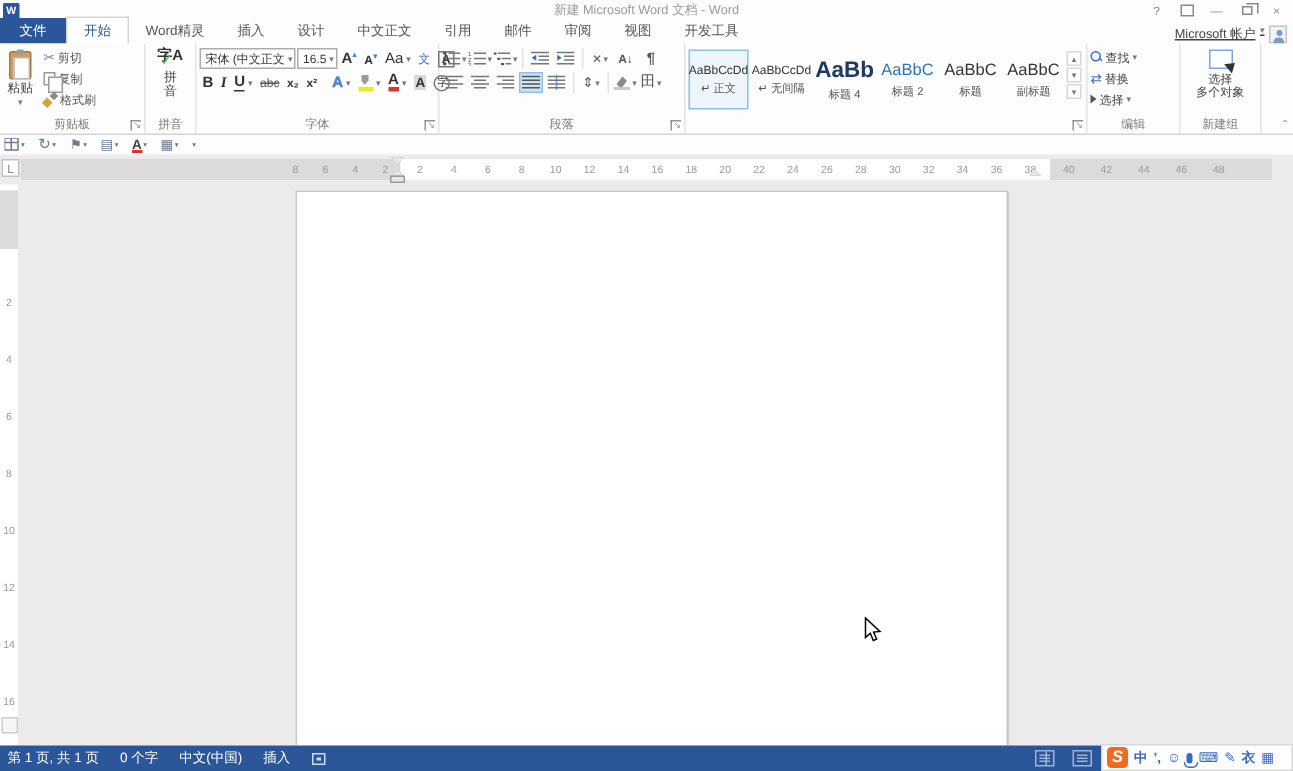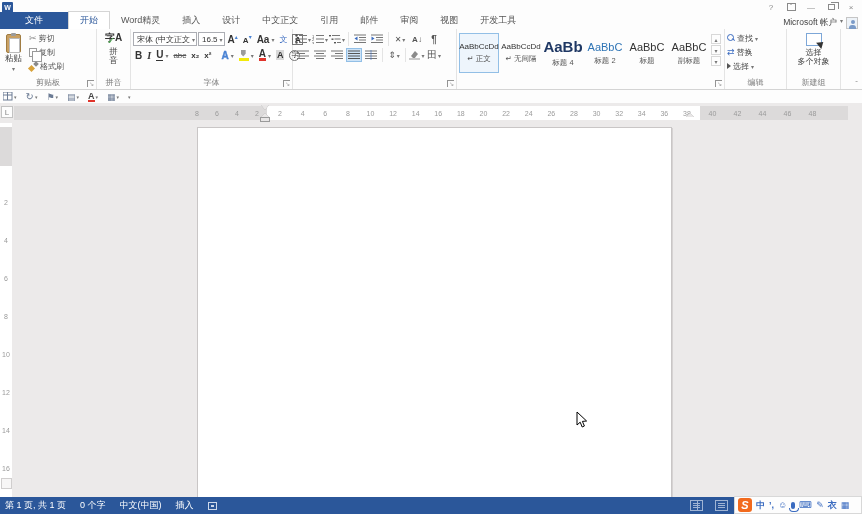--- a/index.html
+++ b/index.html
@@ -13,24 +13,24 @@
   .wtitle { position:absolute; left:0; right:0; text-align:center; font-size:8.5px; color:#9a9a9a; pointer-events:none; }
   .winctrls { position:absolute; right:2px; top:0; height:14px; display:flex; align-items:center; gap:2px; }
   .winbtn { width:18px; height:13px; display:flex; align-items:center; justify-content:center; font-size:8px; color:#8a8a8a; }
   .ico-restore { width:7px; height:6px; border:1px solid #8a8a8a; position:relative; }
   .ico-restore::before { content:""; position:absolute; left:2px; top:-3px; width:7px; height:6px; border:1px solid #8a8a8a; border-bottom:none; border-left:none; }
   .ico-ribbonopts { width:9px; height:8px; border:1px solid #8a8a8a; font-size:6px; line-height:5px; text-align:center; color:#8a8a8a; }
 
   
   .tabrow { position:absolute; left:0; top:14px; width:862px; height:15px; background:#fdfdfd; display:flex; align-items:flex-end; font-size:9px; }
   .tab { padding:2px 11px 2px; color:#555; white-space:nowrap; }
-  .tab.file { background:#2b579a; color:#fff; padding:2px 25px; }
+  .tab.file { background:#2b579a; color:#fff; padding:2px 13px; }
   .tab.active { color:#2b579a; background:#fff; border:1px solid #d5d5d5; border-bottom:none; }
   .tabspacer { flex:1; }
-  .account { display:flex; align-items:flex-start; gap:3px; font-size:8.5px; color:#444; padding-right:4px; }
+  .account { display:flex; align-items:flex-start; gap:3px; font-size:8.5px; color:#444; padding-right:4px;text-decoration:underline; }
   .avatar { width:12px; height:12px; border:1px solid #c5c5c5; position:relative; background:#eef3f8; }
   .avatar::before { content:""; position:absolute; left:3.5px; top:1.5px; width:4px; height:4px; border-radius:50%; background:#7b9bc8; }
   .avatar::after { content:""; position:absolute; left:2px; top:6.5px; width:7px; height:4px; border-radius:3px 3px 0 0; background:#7b9bc8; }
 
   
   .ribbon { position:absolute; left:0; top:29px; width:862px; height:61px; background:#fdfdfd; border-bottom:1px solid #d4d4d4; display:flex; }
   .group { position:relative; height:100%; border-right:1px solid #e4e4e4; padding:2px 2px 12px; flex-shrink:0; }
   .glabel { position:absolute; bottom:1px; left:0; width:100%; text-align:center; font-size:8px; color:#7c7c7c; }
   .launcher { position:absolute; right:2px; bottom:2px; width:7px; height:7px; border-left:1px solid #949494; border-top:1px solid #949494; font-size:6px; line-height:7px; color:#949494; text-align:right; }
   .bigbtn { display:flex; flex-direction:column; align-items:center; justify-content:flex-start; font-size:8.5px; color:#444; padding:1px 3px; }
@@ -170,20 +170,21 @@
   .mic { width:4px; height:7px; border-radius:2px; background:#3a6bc0; position:relative; }
   .mic::after { content:""; position:absolute; left:-2px; bottom:-3px; width:8px; height:3px; border:1px solid #3a6bc0; border-top:none; border-radius:0 0 4px 4px; }
 </style>
 </head>
 <body>
 
 <div id="app">
 
   <div class="titlebar">
     <span class="appicon">W</span>
+    <span class="wtitle">新建 Microsoft Word 文档 - Word</span>
     <div class="winctrls">
       <span class="winbtn">?</span>
       <span class="winbtn">
           <span class="ico-ribbonopts">ˆ</span>
         </span>
       <span class="winbtn">—</span>
       <span class="winbtn">
           <span class="ico-restore"></span>
         </span>
       <span class="winbtn">×</span>
@@ -254,21 +255,21 @@
             <span class="val">16.5</span>
             <span class="dd">▾</span>
           </div>
         <span class="sbtn">
             <span class="gA"><span>A</span><sup>▴</sup></span>
           </span>
         <span class="sbtn">
             <span class="gA" style="font-size:8px;"><span>A</span><sup>▾</sup></span>
           </span>
         <span class="sbtn">
-            <span class="gA" style="font-weight:bold;">Aa</span>
+            <span class="gA" style="font-weight:normal;">Aa</span>
             <span class="dd">▾</span>
           </span>
         <span class="sbtn">
             <span style="color:#3a6bc0;">文</span>
           </span>
         <span class="sbtn">
             <span class="box-a">A</span>
           </span>
       </div>
       <div class="frow">
@@ -434,20 +435,21 @@
               <path d="M2 6 L6 1 L9 4 L5 9 Z" fill="#8a8a8a"></path>
               <rect x="0" y="8" width="11" height="2" fill="#c9c9c9"></rect>
             </svg>
             <span class="dd">▾</span>
           </span>
         <span class="icb">
             <span class="tian">田</span>
             <span class="dd">▾</span>
           </span>
       </div>
+      <div class="glabel">段落</div>
       <div class="launcher">↘</div>
     </div>
 
     <div class="group g-styles">
       <div class="stylecards">
         <div class="card selected">
             <span class="prev">AaBbCcDd</span>
             <span class="nm">↵ 正文</span>
           </div>
         <div class="card">

